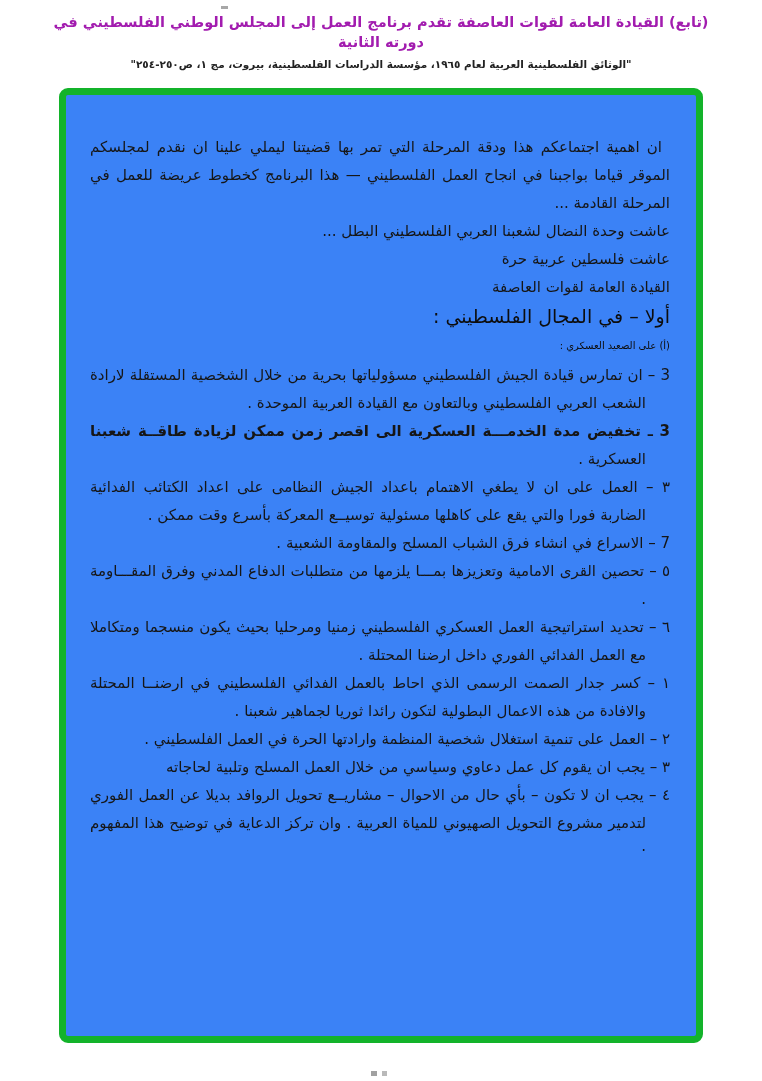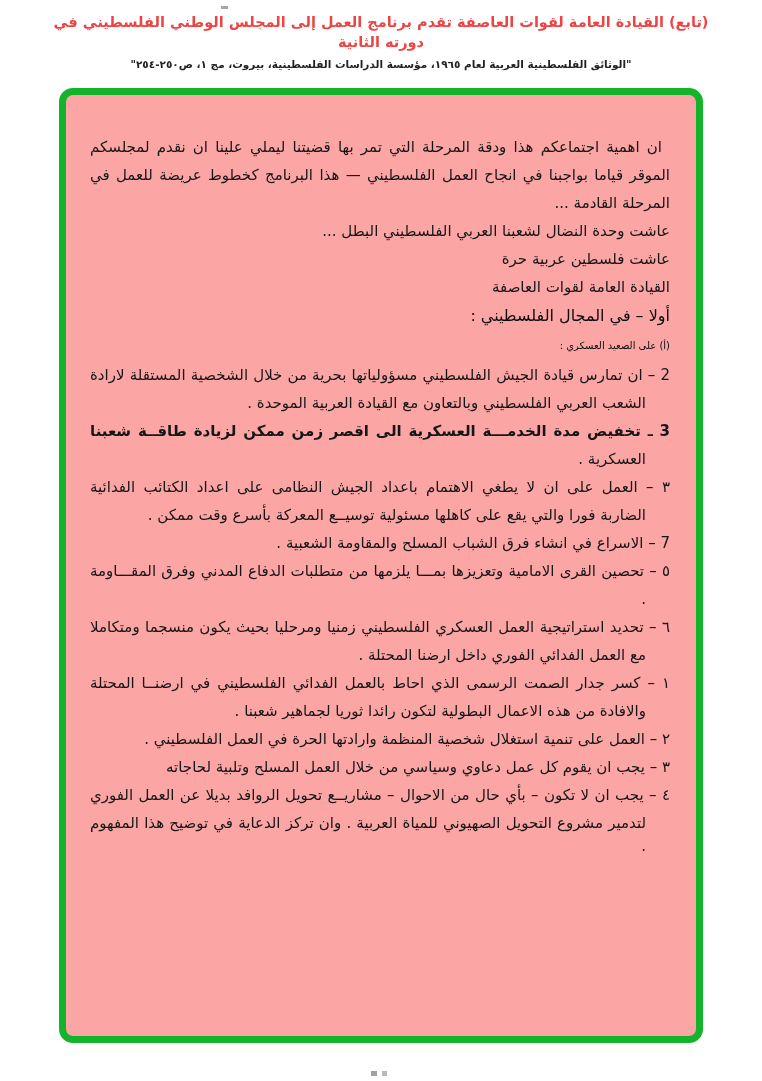--- a/index.html
+++ b/index.html
@@ -11,52 +11,52 @@
     font-family:"DejaVu Sans","Liberation Sans",sans-serif;
     color:#1c1c1c;
   }
   
   .doc-header{
     position:absolute;top:12px;left:0;width:762px;
     text-align:center;direction:rtl;
   }
   .doc-header .title{
     font-weight:bold;font-size:14.5px;line-height:20px;
-    padding:0 40px;color:#ef4444;
+    padding:0 40px;color:#a21caf;
   }
   .doc-header .source{
     margin-top:6px;font-weight:bold;font-size:10.5px;
     color:#222;letter-spacing:0;
   }
   
   .frame{
     position:absolute;left:59px;top:88px;
     width:644px;height:955px;
     border:7px solid #13b32a;
-    border-radius:14px;
+    border-radius:9px;
     box-sizing:border-box;
-    background:#fca5a5;
+    background:#3b82f6;
     overflow:hidden;
   }
   .content{
     direction:rtl;
     padding:38px 26px 0 24px;
     font-size:15px;line-height:28px;
     color:#161616;
   }
   .content p,.content h2,.content h3{margin:0;font-weight:normal;}
   .intro{
     text-align:justify;
     text-indent:8px;
   }
   .slogan1{margin-right:42px;margin-top:2px;text-align:right;}
   .slogan2{margin-right:150px;}
   .signature{margin-right:337px;}
   .sec-main{
-    margin-top:14px;font-weight:bold;font-size:16px;line-height:30px;color:#0d0d0d;
+    margin-top:14px;font-weight:bold;font-size:19px;line-height:30px;color:#0d0d0d;
   }
   .sec-sub{
     margin-top:6px;font-weight:bold;font-size:10px;line-height:30px;color:#0d0d0d;
   }
   .sec-sub-b{margin-top:26px;}
   .item{
     margin-top:3px;
     text-align:justify;
     padding-right:24px;
     text-indent:-24px;
@@ -88,21 +88,21 @@
       <p class="intro">ان اهمية اجتماعكم هذا ودقة المرحلة التي تمر بها قضيتنا ليملي علينا ان نقدم لمجلسكم الموقر قياما بواجبنا في انجاح العمل الفلسطيني — هذا البرنامج كخطوط عريضة للعمل في المرحلة القادمة ...</p>
 
       <p class="slogan1">عاشت وحدة النضال لشعبنا العربي الفلسطيني البطل ...</p>
       <p class="slogan2">عاشت فلسطين عربية حرة</p>
       <p class="signature">القيادة العامة لقوات العاصفة</p>
 
       <h2 class="sec-main">أولا – في المجال الفلسطيني :</h2>
 
       <h3 class="sec-sub">(أ) على الصعيد العسكري :</h3>
 
-      <p class="item"><span class="lead"></span><span>2 – ان تمارس قيادة الجيش الفلسطيني مسؤولياتها بحرية من خلال الشخصية المستقلة لارادة الشعب العربي الفلسطيني وبالتعاون مع القيادة العربية الموحدة .</span></p>
+      <p class="item"><span class="lead"></span><span>3 – ان تمارس قيادة الجيش الفلسطيني مسؤولياتها بحرية من خلال الشخصية المستقلة لارادة الشعب العربي الفلسطيني وبالتعاون مع القيادة العربية الموحدة .</span></p>
       <p class="item"><span class="lead">3 ـ تخفيض مدة الخدمـــة العسكرية الى اقصر زمن ممكن لزيادة طاقــة شعبنا</span><span> العسكرية .</span></p>
       <p class="item"><span class="lead"></span><span>٣ – العمل على ان لا يطغي الاهتمام باعداد الجيش النظامى على اعداد الكتائب الفدائية الضاربة فورا والتي يقع على كاهلها مسئولية توسيــع المعركة بأسرع وقت ممكن .</span></p>
       <p class="item"><span class="lead"></span><span>7 – الاسراع في انشاء فرق الشباب المسلح والمقاومة الشعبية .</span></p>
       <p class="item"><span class="lead"></span><span>٥ – تحصين القرى الامامية وتعزيزها بمـــا يلزمها من متطلبات الدفاع المدني وفرق المقـــاومة .</span></p>
       <p class="item"><span class="lead"></span><span>٦ – تحديد استراتيجية العمل العسكري الفلسطيني زمنيا ومرحليا بحيث يكون منسجما ومتكاملا مع العمل الفدائي الفوري داخل ارضنا المحتلة .</span></p>
 
 
       <p class="item"><span class="lead"></span><span>١ – كسر جدار الصمت الرسمى الذي احاط بالعمل الفدائي الفلسطيني في ارضنــا المحتلة والافادة من هذه الاعمال البطولية لتكون رائدا ثوريا لجماهير شعبنا .</span></p>
       <p class="item"><span class="lead"></span><span>٢ – العمل على تنمية استغلال شخصية المنظمة وارادتها الحرة في العمل الفلسطيني .</span></p>
       <p class="item"><span class="lead"></span><span>٣ – يجب ان يقوم كل عمل دعاوي وسياسي من خلال العمل المسلح وتلبية لحاجاته</span></p>

